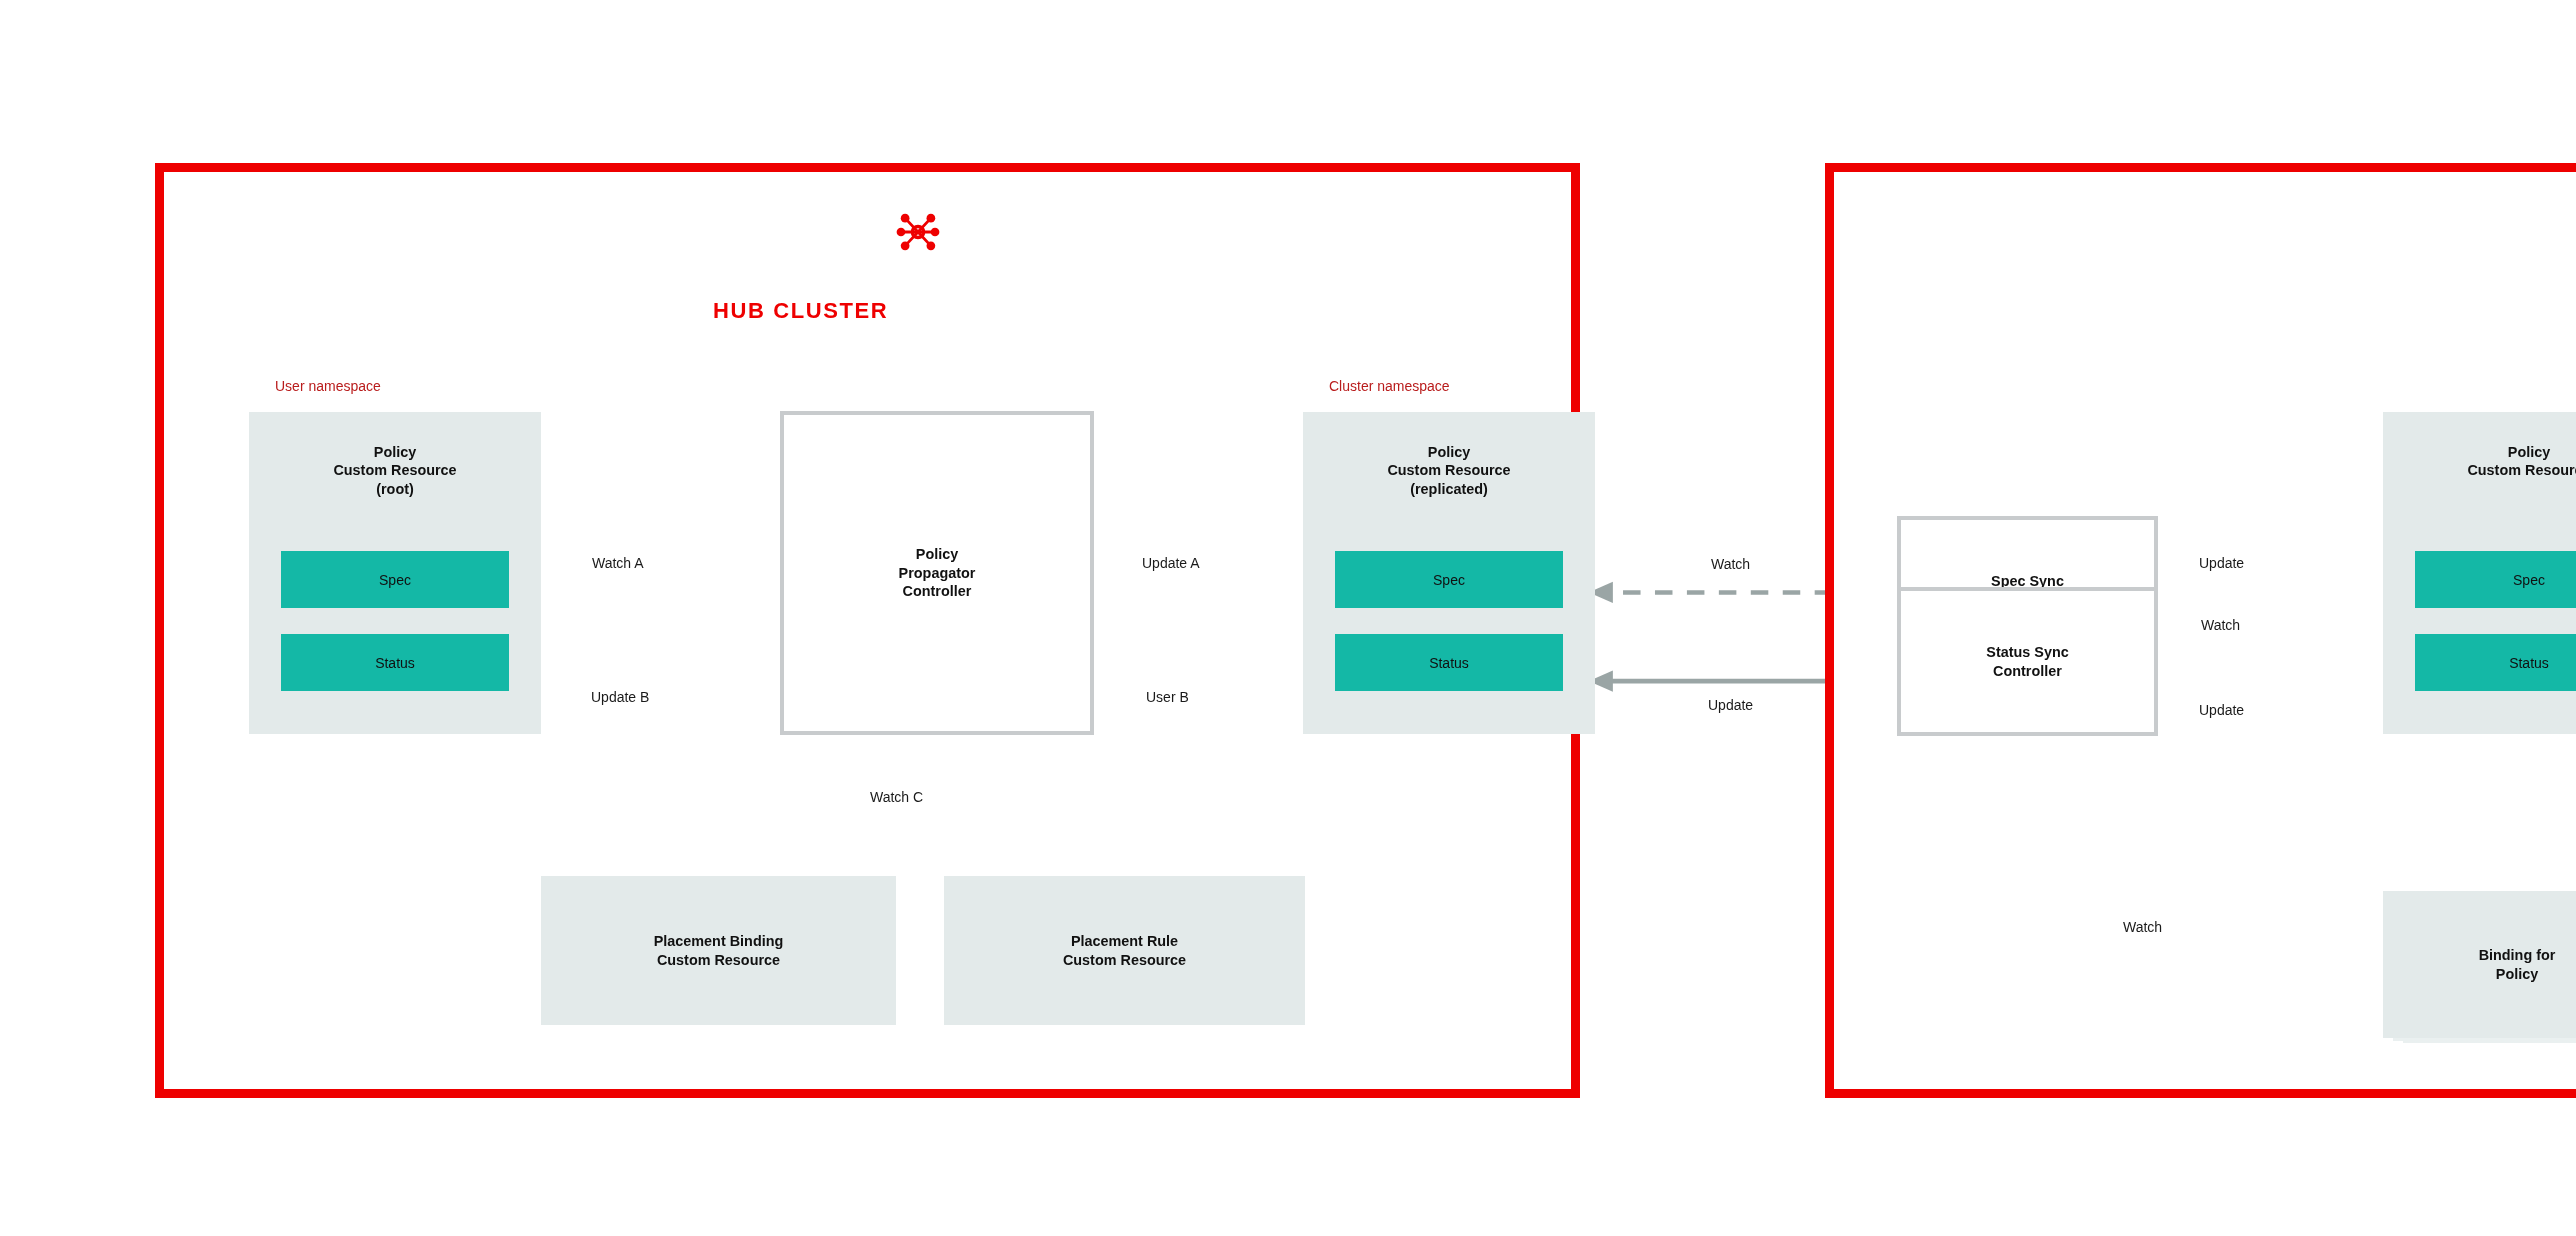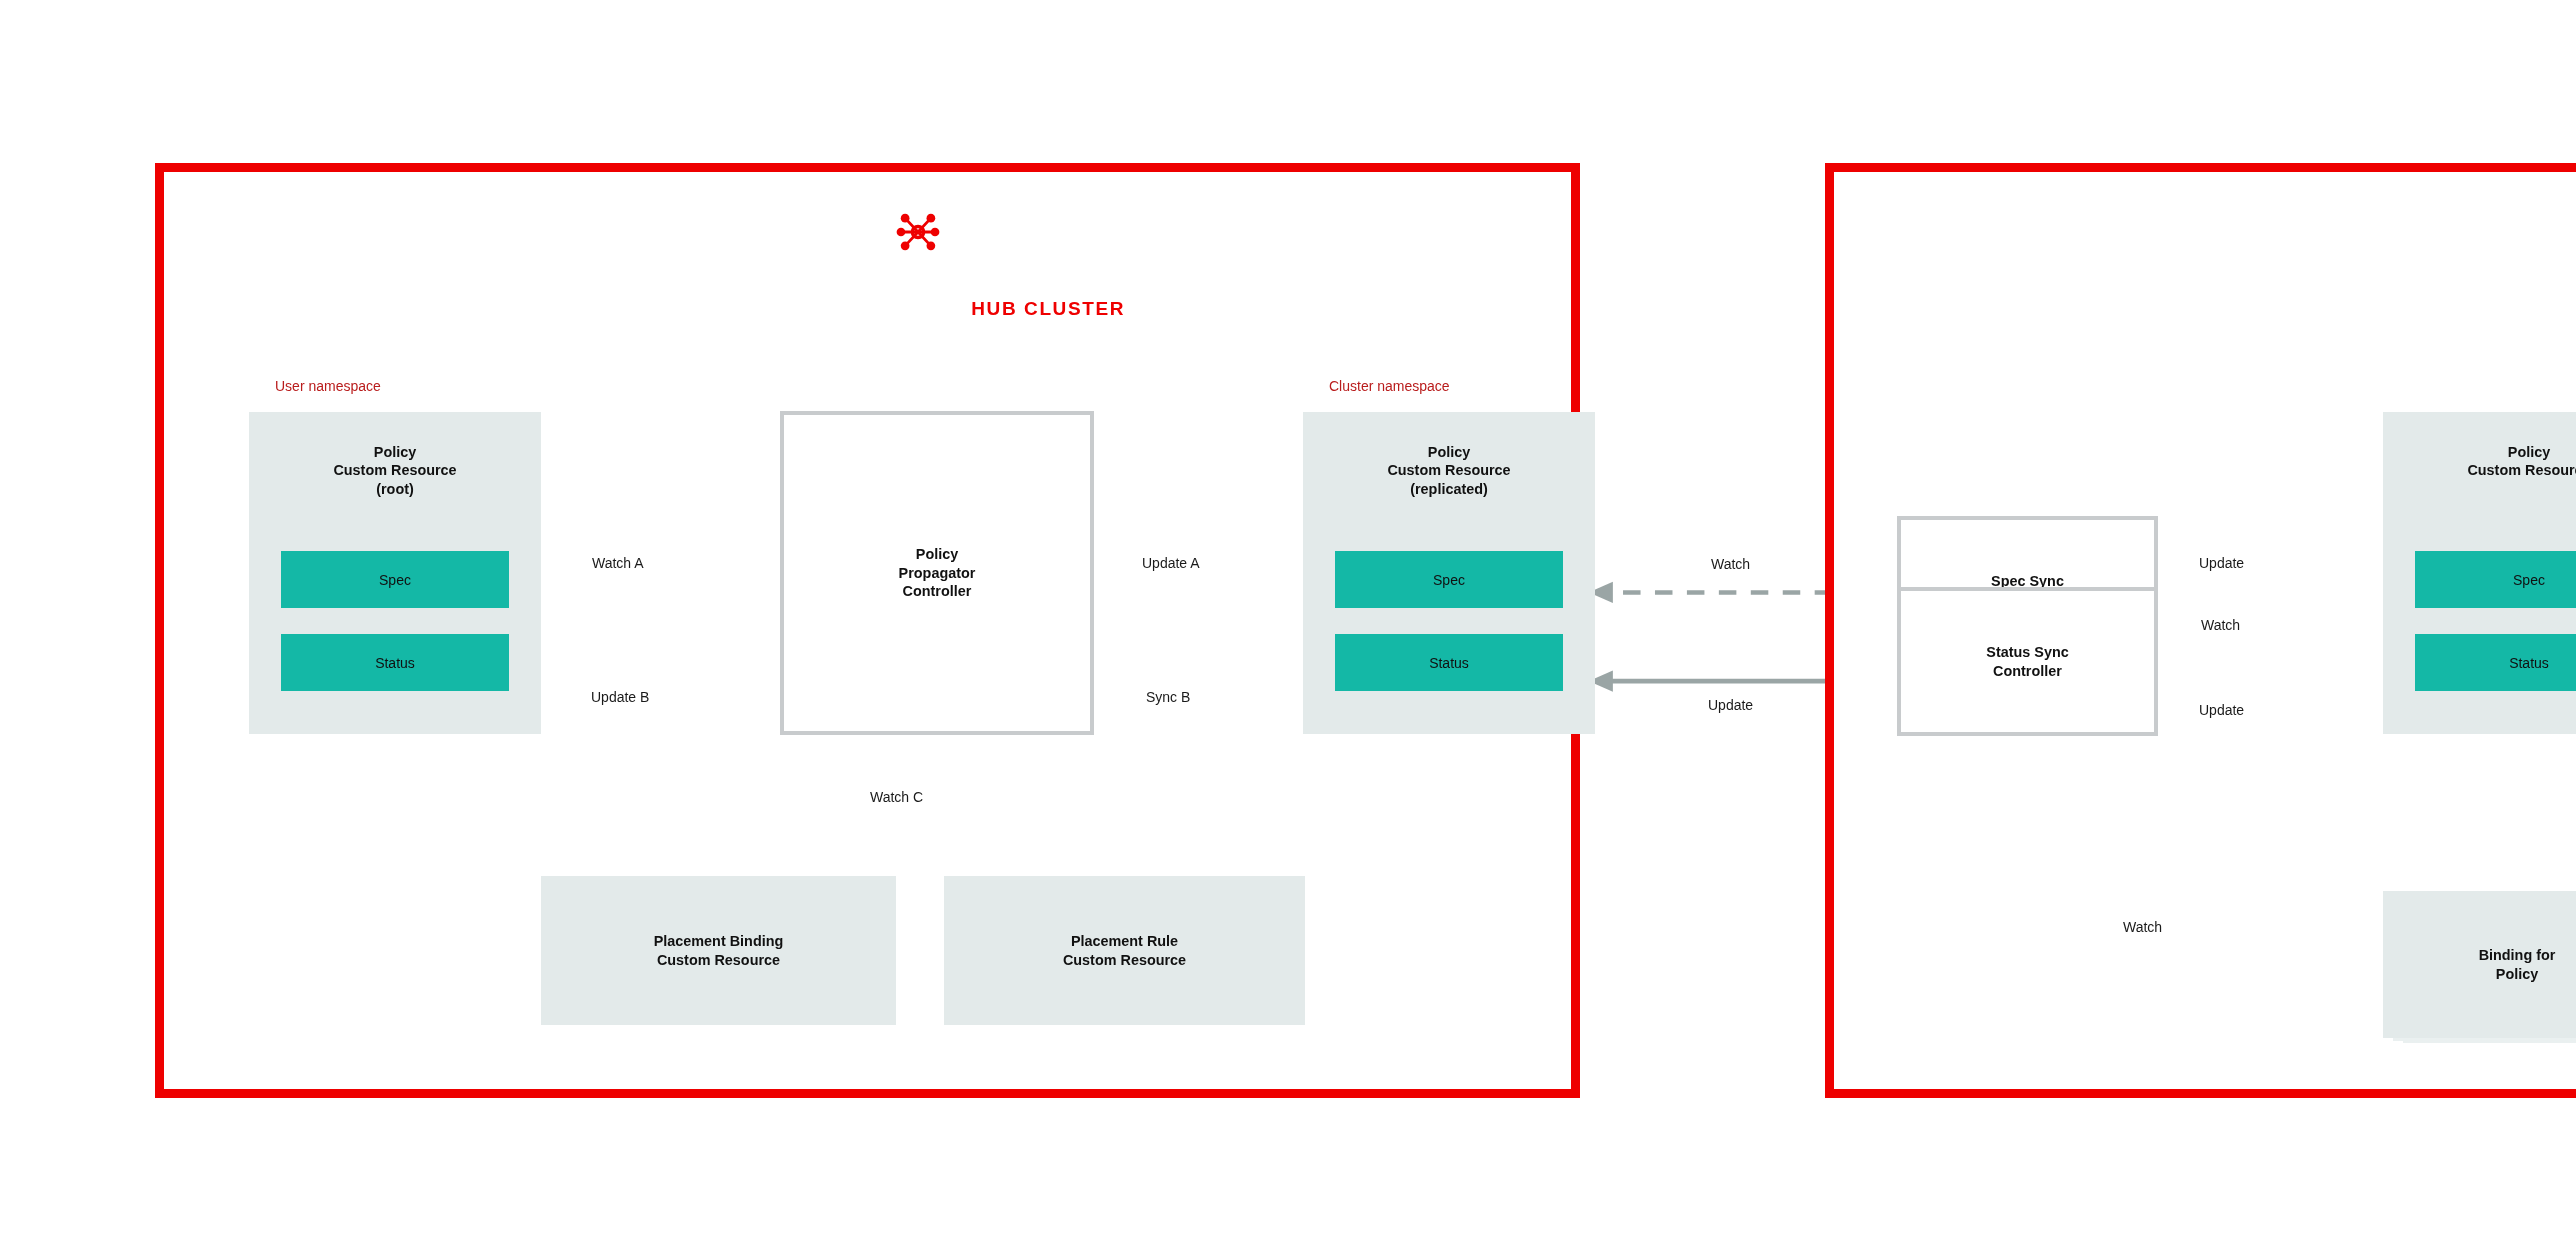--- a/index.html
+++ b/index.html
@@ -2,22 +2,22 @@
 <html style="font-size:8.2px"><head>
 <meta charset="utf-8">
 <style>
   html,body{margin:0;padding:0;background:#ffffff;}
   body{font-family:"Liberation Sans",sans-serif;}
   #stage{position:relative;width:3888px;height:1237px;background:#ffffff;overflow:hidden;}
 
   
   .cluster-frame{position:absolute;border:9.3px solid #ee0000;background:#ffffff;box-sizing:border-box;}
 
-  .cluster-title{position:absolute;text-align:right;color:#ee0000;font-weight:bold;
-    font-size:19px;letter-spacing:1.6px;font-family:"Liberation Sans",sans-serif;white-space:nowrap;}
+  .cluster-title{position:absolute;text-align:left;color:#ee0000;font-weight:bold;
+    font-size:22px;letter-spacing:1.6px;font-family:"Liberation Sans",sans-serif;white-space:nowrap;}
   .cluster-icon{position:absolute;}
 
   
   .node{position:absolute;box-sizing:border-box;display:flex;flex-direction:column;
     align-items:center;justify-content:flex-start;}
 
   .ns-label{position:absolute;font-size:14px;color:#b91c1c;white-space:nowrap;}
 
   
   .res-card{background:#e3eaea;}
@@ -145,21 +145,21 @@
   </div>
 
   <div class="node res-card" style="left:944px;top:876px;width:361px;height:149px;justify-content:center;">
     <div class="res-title">Placement Rule
 Custom Resource</div>
   </div>
 
   <div class="arrow-label" style="left:592px;top:555px;text-align:right;">Watch A</div>
   <div class="arrow-label" style="left:591px;top:689px;">Update B</div>
   <div class="arrow-label" style="left:1142px;top:555px;">Update A</div>
-  <div class="arrow-label" style="left:1146px;top:689px;">Sync B</div>
+  <div class="arrow-label" style="left:1146px;top:689px;">User B</div>
   <div class="arrow-label" style="left:870px;top:789px;">Watch C</div>
 
   <div class="arrow-label" style="left:1711px;top:556px;">Watch</div>
   <div class="arrow-label" style="left:1708px;top:697px;">Update</div>
 
   <div class="cluster-frame" style="left:1825px;top:163px;width:1919px;height:935px;"></div>
 
   <div class="node ctrl-box" style="left:1897px;top:516px;width:261px;height:149px;">
     <div class="ctrl-label">Spec Sync
 Controller</div>

